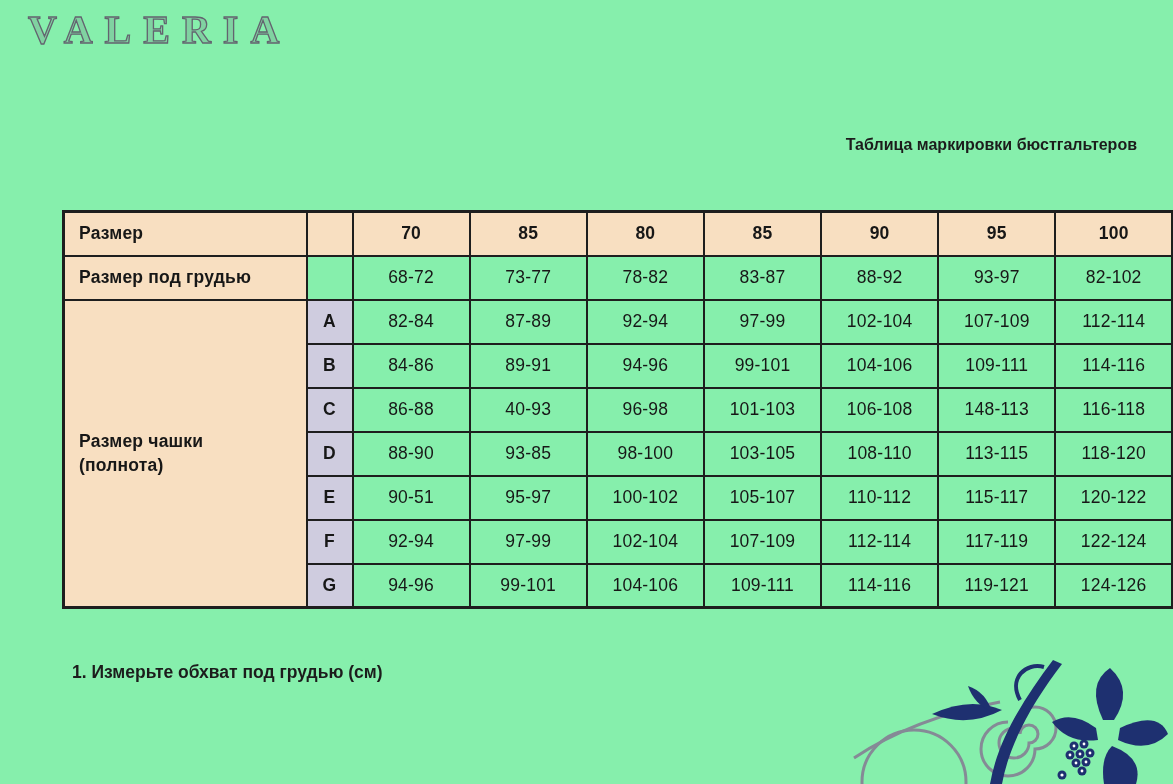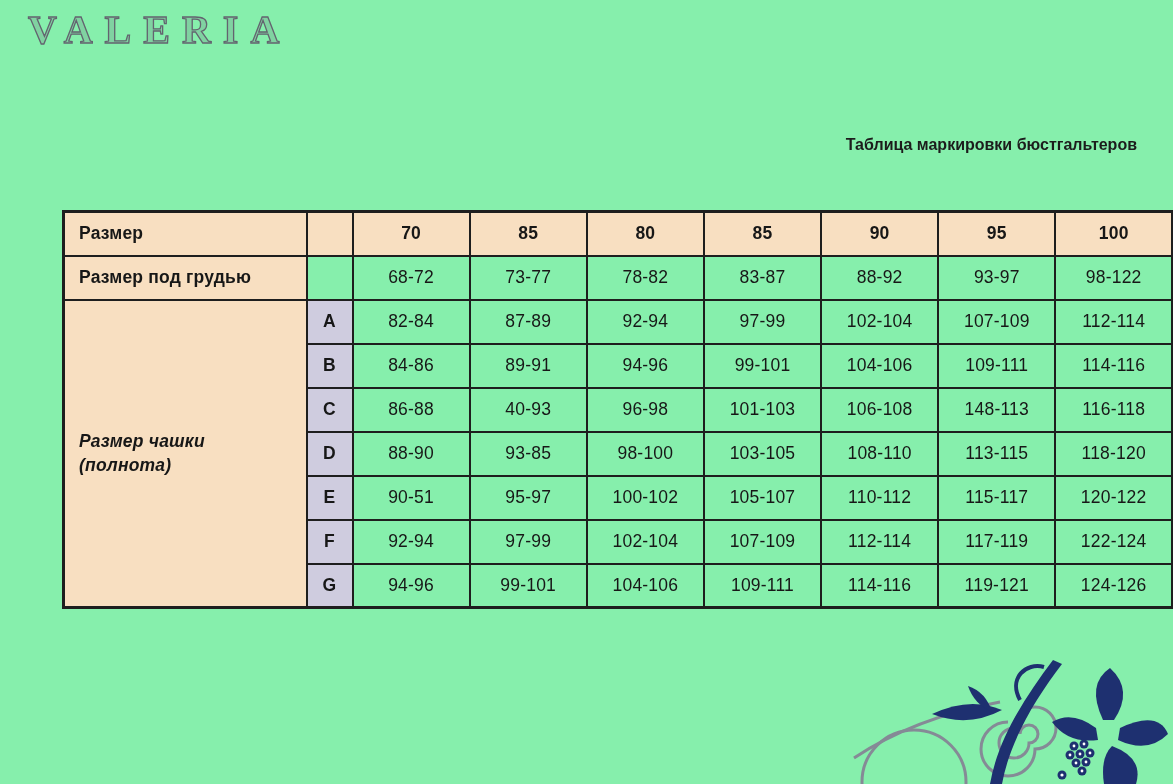--- a/index.html
+++ b/index.html
@@ -36,21 +36,21 @@
   .size-table td {
     border:2px solid var(--border, #1e1e1e);
     height:44px; font-size:17.5px; color:#171717;
     text-align:center; vertical-align:middle; padding:0;
     letter-spacing:0.2px;
   }
   .size-table td.c-label { text-align:left; padding-left:14px; font-weight:bold; }
   .peach { background:var(--peach, #f8dfc1); }
   .lav   { background:var(--lavender, #cfccdf); font-weight:bold; }
   .b     { font-weight:bold; }
-  .cup-label-span { display:inline-block; max-width:165px; line-height:1.4;font-style:italic; }
+  .cup-label-span { display:inline-block; max-width:165px; line-height:1.4; }
 
   
   .instructions {
     position:absolute; left:72px; top:660px;
     font-weight:bold; font-size:17.5px; color:#1c1c1c;
   }
   .instructions .item { line-height:24px; margin-bottom:21px; white-space:nowrap; }
 
   
   .ornament { position:absolute; left:850px; top:660px; width:320px; height:124px; }
@@ -90,21 +90,21 @@
       </tr>
       <tr>
         <td class="c-label peach">Размер под грудью</td>
         <td></td>
         <td>68-72</td>
         <td>73-77</td>
         <td>78-82</td>
         <td>83-87</td>
         <td>88-92</td>
         <td>93-97</td>
-        <td>98-122</td>
+        <td>82-102</td>
       </tr>
       <tr>
         <td class="c-label peach" rowspan="7"><span class="cup-label-span">Размер чашки (полнота)</span></td>
         <td class="lav">A</td>
         <td>82-84</td>
         <td>87-89</td>
         <td>92-94</td>
         <td>97-99</td>
         <td>102-104</td>
         <td>107-109</td>
@@ -167,20 +167,21 @@
         <td>104-106</td>
         <td>109-111</td>
         <td>114-116</td>
         <td>119-121</td>
         <td>124-126</td>
       </tr>
     </tbody>
   </table>
 
   <div class="instructions">
+    <div class="item">1. Измерьте обхват под грудью (см)</div>
   </div>
 
   <svg class="ornament" viewBox="0 0 320 124" width="320" height="124" aria-hidden="true">
 
     <g fill="none" stroke="#858A96" stroke-width="3">
       <circle cx="64" cy="122" r="52"></circle>
       <path d="M4 98 C46 70 96 52 150 42"></path>
       <path d="M158 62 a27 27 0 1 0 27 27 a21 21 0 1 0 -21 -21 a15 15 0 1 0 15 15 a9 9 0 1 0 -9 -9"></path>
     </g>
 

